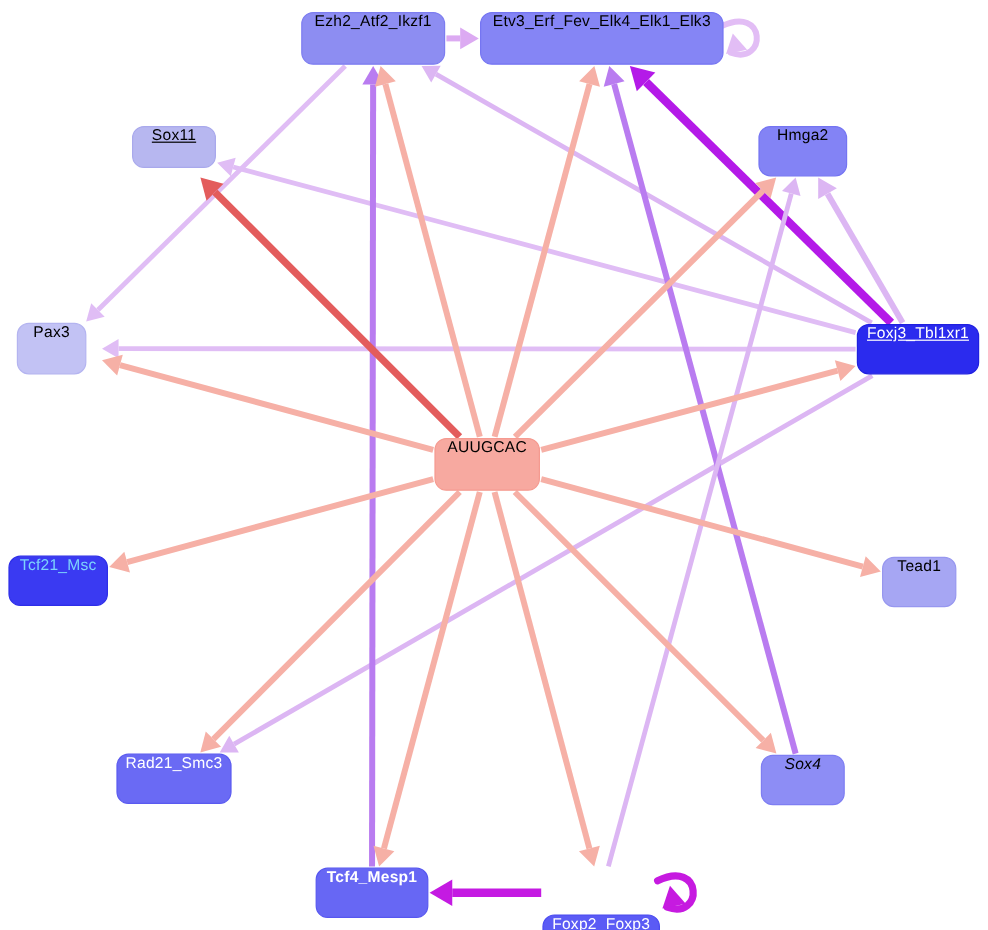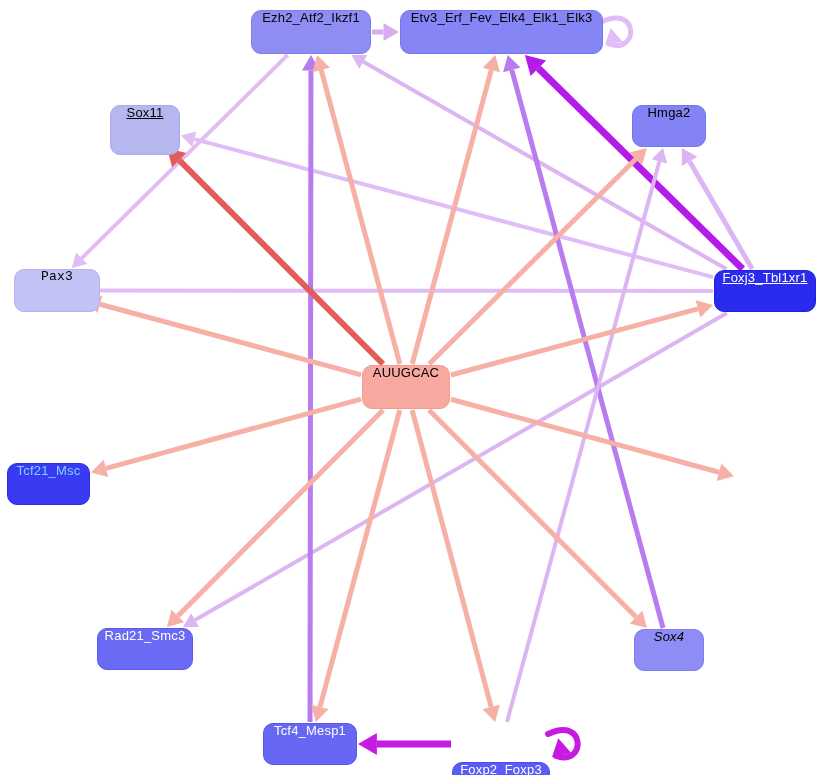--- a/index.html
+++ b/index.html
@@ -128,43 +128,46 @@
         <line x1="412.1204481792717" y1="410" x2="491.15972206231913" y2="707.0212713289255" stroke="#f6b0a6" stroke-width="5" stroke-linecap="butt"></line>
         <polygon points="495.14565826330534,722 482.4623957371791,709.3356858972401 499.85704838745914,704.706856760611" fill="#f6b0a6"></polygon>
       </g>
     </svg>
 <div class="node" style="left: 251px; top: 10px; width: 120px; height: 44px; background: rgb(141, 141, 242); color: rgb(0, 0, 0); border: 1px solid rgb(125, 125, 240);">
       <span class="node-label">Ezh2_Atf2_Ikzf1</span>
     </div>
     <div class="node" style="left: 400px; top: 10px; width: 203px; height: 44px; background: rgb(133, 133, 245); color: rgb(0, 0, 0); border: 1px solid rgb(117, 117, 242);">
       <span class="node-label">Etv3_Erf_Fev_Elk4_Elk1_Elk3</span>
     </div>
-    <div class="node" style="left: 110px; top: 105px; width: 70px; height: 50px; background: rgb(183, 183, 240); color: rgb(0, 0, 0); border: 1px solid rgb(169, 169, 236); text-decoration: underline;">
+    <div class="node" style="left: 110px; top: 105px; width: 70px; height: 35px; background: rgb(183, 183, 240); color: rgb(0, 0, 0); border: 1px solid rgb(169, 169, 236); text-decoration: underline;">
       <span class="node-label">Sox11</span>
     </div>
     <div class="node" style="left: 632px; top: 105px; width: 74px; height: 42px; background: rgb(131, 131, 245); color: rgb(0, 0, 0); border: 1px solid rgb(116, 116, 242);">
       <span class="node-label">Hmga2</span>
     </div>
-    <div class="node" style="left: 14px; top: 269px; width: 86px; height: 43px; background: rgb(194, 194, 244); color: rgb(0, 0, 0); border: 1px solid rgb(180, 180, 240); font-family: Liberation Mono, monospace;">
+    <div class="node" style="left: 14px; top: 269px; width: 58px; height: 43px; background: rgb(194, 194, 244); color: rgb(0, 0, 0); border: 1px solid rgb(180, 180, 240);">
       <span class="node-label">Pax3</span>
     </div>
     <div class="node" style="left: 714px; top: 270px; width: 102px; height: 42px; background: rgb(43, 43, 238); color: rgb(255, 255, 255); border: 1px solid rgb(32, 32, 224); text-decoration: underline;">
       <span class="node-label">Foxj3_Tbl1xr1</span>
     </div>
     <div class="node" style="left: 362px; top: 365px; width: 88px; height: 44px; background: rgb(247, 169, 160); color: rgb(0, 0, 0); border: 1px solid rgb(245, 154, 144);">
       <span class="node-label">AUUGCAC</span>
     </div>
     <div class="node" style="left: 7px; top: 463px; width: 83px; height: 42px; background: rgb(58, 58, 242); color: #7dd3fc; border: 1px solid rgb(46, 46, 232);">
       <span class="node-label">Tcf21_Msc</span>
     </div>
+    <div class="node" style="left: 735px; top: 464px; width: 62px; height: 42px; background: rgb(166, 166, 243); color: rgb(0, 0, 0); border: 1px solid rgb(151, 151, 239);">
+      <span class="node-label">Tead1</span>
+    </div>
     <div class="node" style="left: 97px; top: 628px; width: 96px; height: 42px; background: rgb(106, 106, 244); color: rgb(255, 255, 255); border: 1px solid rgb(90, 90, 240);">
       <span class="node-label">Rad21_Smc3</span>
     </div>
     <div class="node" style="left: 634px; top: 629px; width: 70px; height: 42px; background: rgb(141, 141, 245); color: rgb(0, 0, 0); border: 1px solid rgb(126, 126, 242); font-style: italic;">
       <span class="node-label">Sox4</span>
     </div>
-    <div class="node" style="left: 263px; top: 723px; width: 94px; height: 42px; background: rgb(103, 103, 244); color: rgb(255, 255, 255); border: 1px solid rgb(87, 87, 240);">
+    <div class="node" style="left: 263px; top: 723px; width: 94px; height: 42px; background: rgb(103, 103, 244); color: rgb(255, 255, 255); border: 1px solid rgb(87, 87, 240); font-weight: bold;">
       <span class="node-label">Tcf4_Mesp1</span>
     </div>
     <div class="node" style="left: 452px; top: 762px; width: 98px; height: 42px; background: rgb(91, 91, 245); color: #ffffff; border: 1px solid rgb(75, 75, 240);">
       <span class="node-label">Foxp2_Foxp3</span>
     </div>
   </div>
 
 </body></html>

